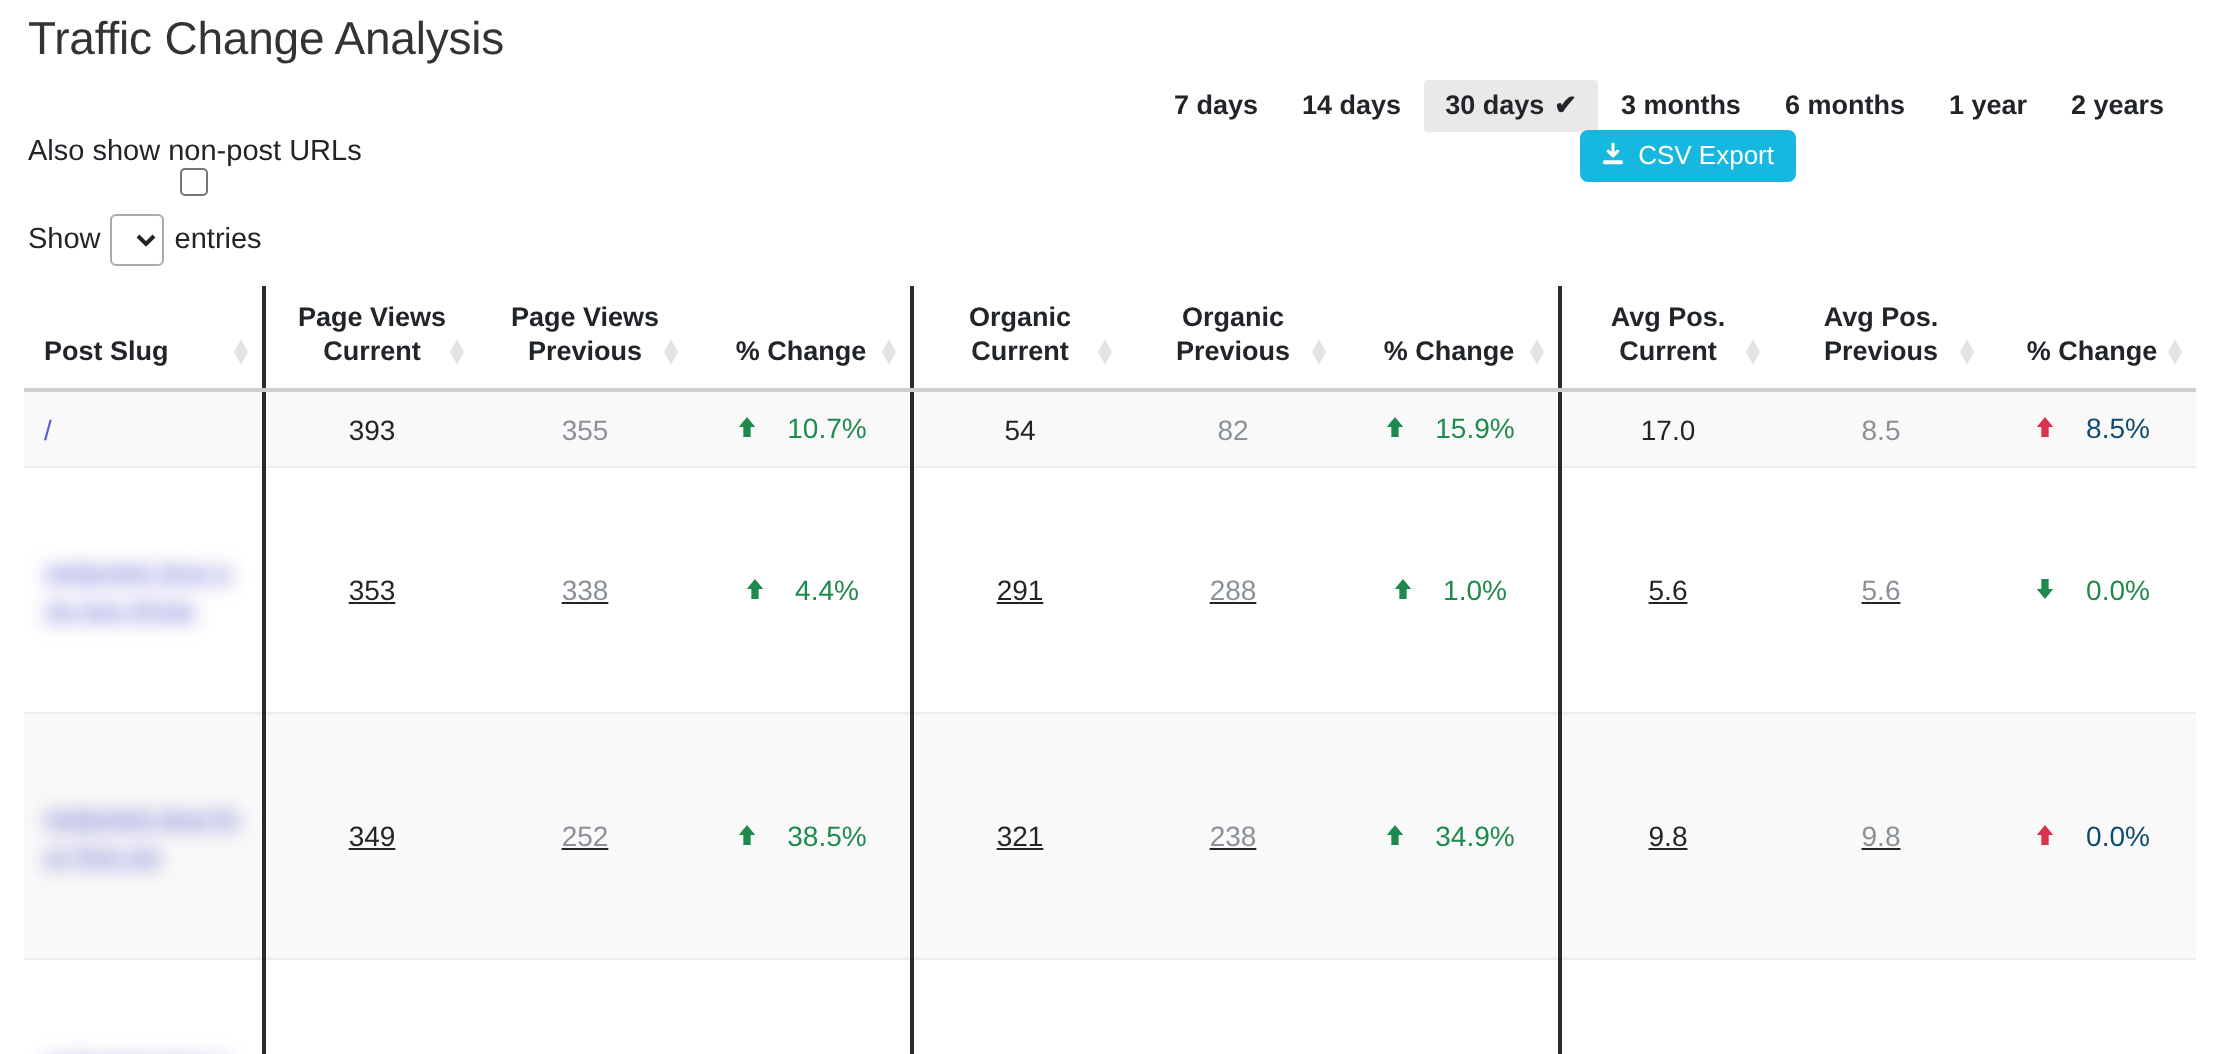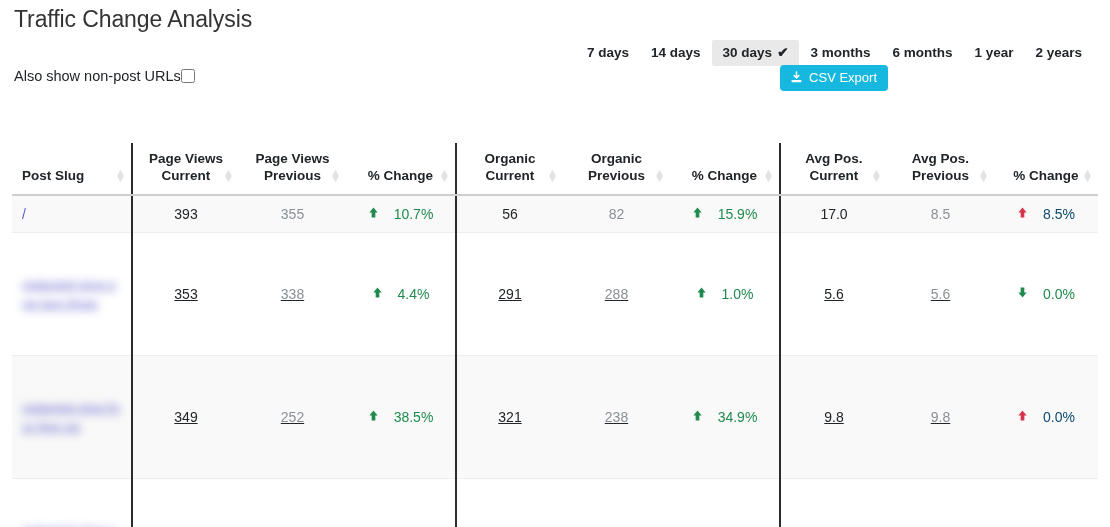--- a/index.html
+++ b/index.html
@@ -31,29 +31,30 @@
     white-space: nowrap; border-radius: 2px; line-height: 1;
   }
   .range-btn.active { background: #e9e9e9; }
   .range-btn .tick { margin-left: 5px; font-weight: bold; }
 
   
   .nonpost {
     position: absolute; left: 14px; top: 68px;
     font-size: 14.5px; display: flex; align-items: center; gap: 0;
     color: #212529;
+    flex-direction: column;
   }
   .nonpost input[type=checkbox] {
     width: 14px; height: 14px; margin: 0; cursor: pointer;
     accent-color: #0d6efd;
   }
 
   
   .csv-btn {
-    position: absolute; right: 24px; top: 65px;
+    position: absolute; right: 14px; top: 65px;
     background: #17b8e0; color: #ffffff; border: none;
     font-size: 13px; padding: 6px 11px 7px 10px; border-radius: 4px;
     cursor: pointer; display: flex; align-items: center; gap: 6px;
     font-family: "Liberation Sans", sans-serif; line-height: 1;
   }
   .csv-btn svg { display: block; }
 
   
   .show-entries {
     position: absolute; left: 14px; top: 107px;
@@ -115,21 +116,21 @@
 
   .slug-link { color: #5b5bd6; text-decoration: none; font-size: 14px; }
   .slug-blur {
     filter: blur(4.5px);
     color: #6a6ad0;
     font-size: 13.5px; line-height: 1.42;
     word-break: break-all; display: block; width: 100px;
     user-select: none;
   }
 
-  .chg { display: inline-flex; align-items: flex-start; gap: 15px; white-space: nowrap; }
+  .chg { display: inline-flex; align-items: center; gap: 15px; white-space: nowrap; }
   .chg.up { color: #1f8a4d; }
   .chg.down { color: #0c4a6e; }
   .chg svg { display: block; }
 
   .r1 { height: 36px; }
   .r2, .r3, .r4 { height: 123px; text-decoration: underline; }
 </style>
 </head>
 <body>
 
@@ -155,20 +156,25 @@
   <button class="csv-btn">
     <span>
       <svg width="13" height="13" viewBox="0 0 16 16" fill="#ffffff" aria-hidden="true">
         <path d="M8 1.2v6.6M8 8.6L5.1 5.6M8 8.6l2.9-3.0" stroke="#ffffff" stroke-width="1.9" fill="none" stroke-linecap="round"></path>
         <rect x="2" y="11.2" width="12" height="2.5" rx="0.6"></rect>
       </svg>
     </span>
     <span>CSV Export</span>
   </button>
 
+  <div class="show-entries">
+    <span>Show</span>
+    <select class="entries-select" id="entries-select"><option value="10">10</option><option value="25" selected="">25</option><option value="50">50</option><option value="100">100</option></select>
+    <span>entries</span>
+  </div>
 
 
   <div class="table-wrap">
     <table>
       <colgroup>
         <col style="width:120px">
           <col style="width:107px">
           <col style="width:107px">
           <col style="width:110px">
         <col style="width:107px">
@@ -216,21 +222,21 @@
           <tr class="odd r1">
             <td class="c-slug"><a href="#" class="slug-link">/</a></td>
             <td class="grp-start">393</td>
             <td class="prev ">355</td>
             <td class=""><span class="chg up">
                 <svg width="11" height="13" viewBox="0 0 12 14">
                   <path d="M6 1.5 L10.5 7 H8 V12.5 H4 V7 H1.5 Z" fill="#1f8a4d"></path>
                 </svg>
                 <span>10.7%</span>
               </span></td>
-            <td class="grp-start">56</td>
+            <td class="grp-start">54</td>
             <td class="prev ">82</td>
             <td class=""><span class="chg up">
                 <svg width="11" height="13" viewBox="0 0 12 14">
                   <path d="M6 1.5 L10.5 7 H8 V12.5 H4 V7 H1.5 Z" fill="#1f8a4d"></path>
                 </svg>
                 <span>15.9%</span>
               </span></td>
             <td class="grp-start">17.0</td>
             <td class="prev ">8.5</td>
             <td class=""><span class="chg down">

